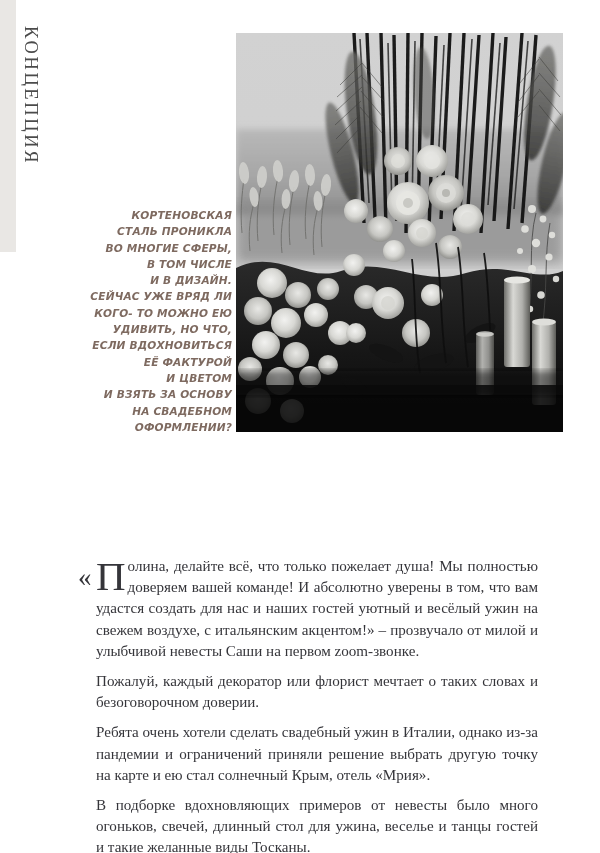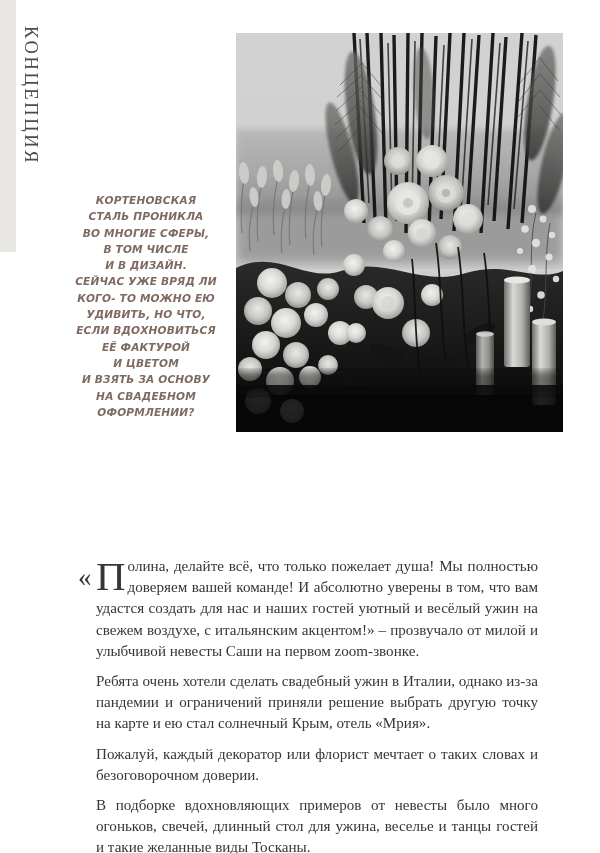--- a/index.html
+++ b/index.html
@@ -53,23 +53,23 @@
     height: 399px;
     overflow: hidden;
     background: #151515;
   }
   .photo svg { display: block; width: 100%; height: 100%; }
 
   
   .caption {
     position: absolute;
     left: 60px;
-    top: 192px;
+    top: 207px;
     width: 172px;
-    text-align: center;
+    text-align: right;
     font-family: "DejaVu Sans", "Liberation Sans", sans-serif;
     font-style: italic;
     font-weight: bold;
     font-size: 10.6px;
     line-height: 16.3px;
     letter-spacing: 0.15px;
     color: #7e6a60;
     text-transform: uppercase;
     white-space: pre-line;
   }
@@ -367,16 +367,16 @@
 И ЦВЕТОМ
 И ВЗЯТЬ ЗА ОСНОВУ
 НА СВАДЕБНОМ
 ОФОРМЛЕНИИ?</div>
 
 <div class="body-copy">
   <p class="lede">
     <span class="guillemet">«</span>
     <span class="dropcap">П</span><span>олина, делайте всё, что только пожелает душа! Мы полностью доверяем вашей команде! И абсолютно уверены в том, что вам удастся создать для нас и наших гостей уютный и весёлый ужин на свежем воздухе, с итальянским акцентом!» – прозвучало от милой и улыбчивой невесты Саши на первом zoom-звонке.</span>
   </p>
+  <p>Пожалуй, каждый декоратор или флорист мечтает о таких словах и безоговорочном доверии.</p>
   <p>Ребята очень хотели сделать свадебный ужин в Италии, однако из-за пандемии и ограничений приняли решение выбрать другую точку на карте и ею стал солнечный Крым, отель «Мрия».</p>
-  <p>Пожалуй, каждый декоратор или флорист мечтает о таких словах и безоговорочном доверии.</p>
   <p>В подборке вдохновляющих примеров от невесты было много огоньков, свечей, длинный стол для ужина, веселье и танцы гостей и такие желанные виды Тосканы.</p>
 </div>
 
 </body></html>

